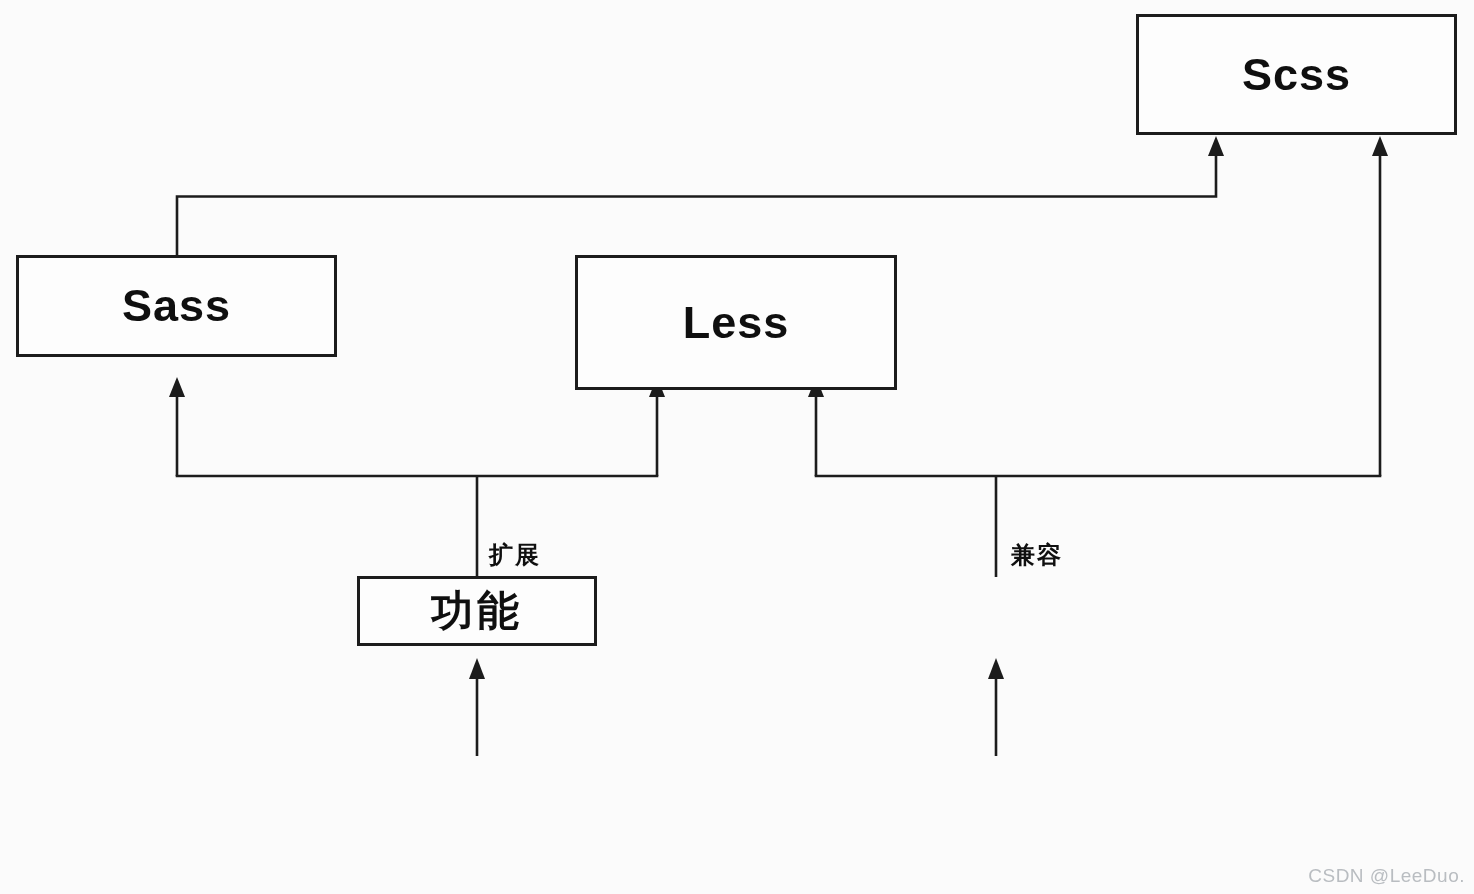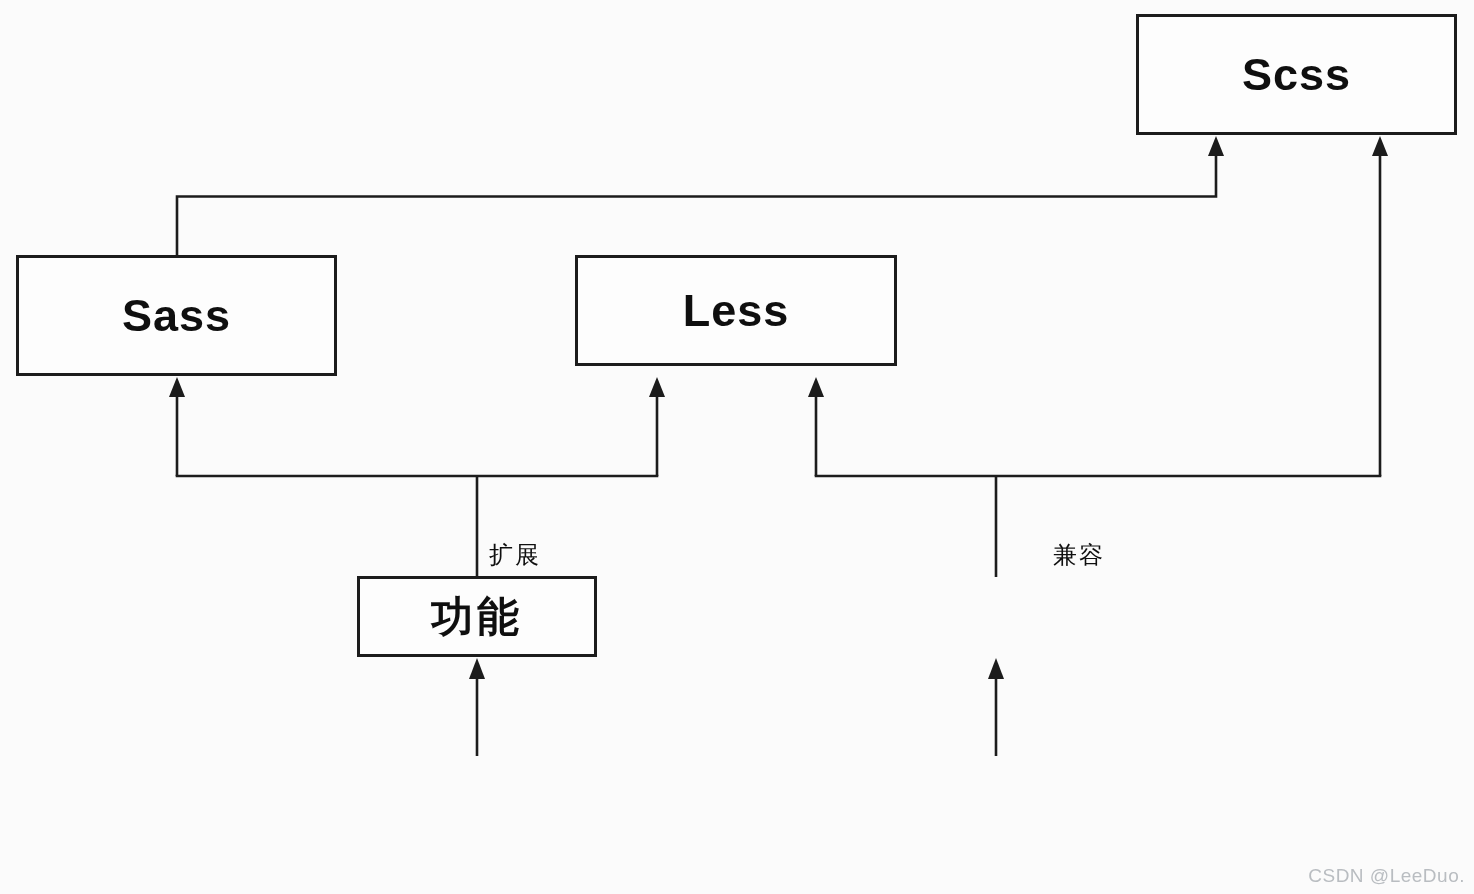--- a/index.html
+++ b/index.html
@@ -43,34 +43,34 @@
     display: flex;
     align-items: center;
     justify-content: center;
     font-weight: bold;
     color: var(--text);
     letter-spacing: 1px;
   }
   .node-big { font-size: 45px; }
   .node-cn  { font-size: 42px; letter-spacing: 4px; }
   .node-scss    { left: 1136px; top: 14px;  width: 321px;  height: 121px; }
-  .node-sass    { left: 16px;   top: 255px; width: 321px;  height: 121px; }
-  .node-less    { left: 575px;  top: 255px; width: 322px;  height: 111px; }
-  .node-feature { left: 357px;  top: 576px; width: 240px;  height: 81px; }
+  .node-sass    { left: 16px;   top: 255px; width: 321px;  height: 102px; }
+  .node-less    { left: 575px;  top: 255px; width: 322px;  height: 135px; }
+  .node-feature { left: 357px;  top: 576px; width: 240px;  height: 70px; }
   .node-syntax  { left: 877px;  top: 576px; width: 240px;  height: 81px; }
   .node-css     { left: 218px;  top: 755px; width: 1039px; height: 121px; }
   .edge-label {
     position: absolute;
-    font-weight: normal;
+    font-weight: bold;
     font-size: 24px;
     color: var(--text);
     letter-spacing: 2px;
   }
   .edge-label-extend     { left: 489px;  top: 539px; }
-  .edge-label-compatible { left: 1053px; top: 539px; }
+  .edge-label-compatible { left: 1011px; top: 539px; }
   .watermark {
     position: absolute;
     right: 9px;
     bottom: 7px;
     font-size: 19px;
     color: var(--watermark);
     letter-spacing: 0.5px;
   }
 </style>
 </head>

